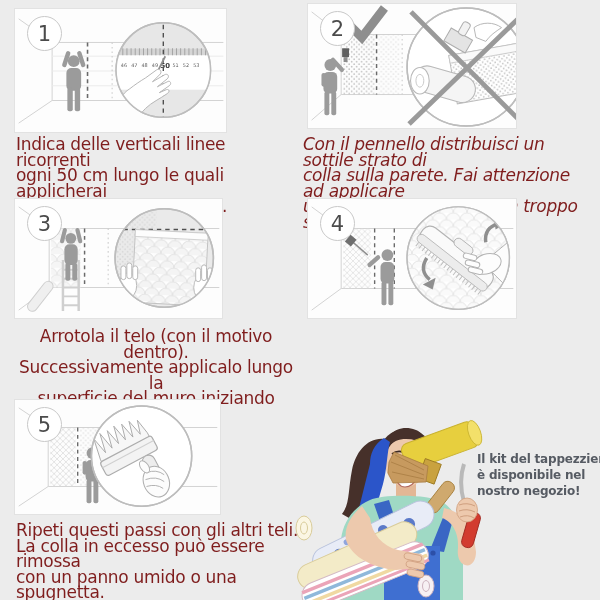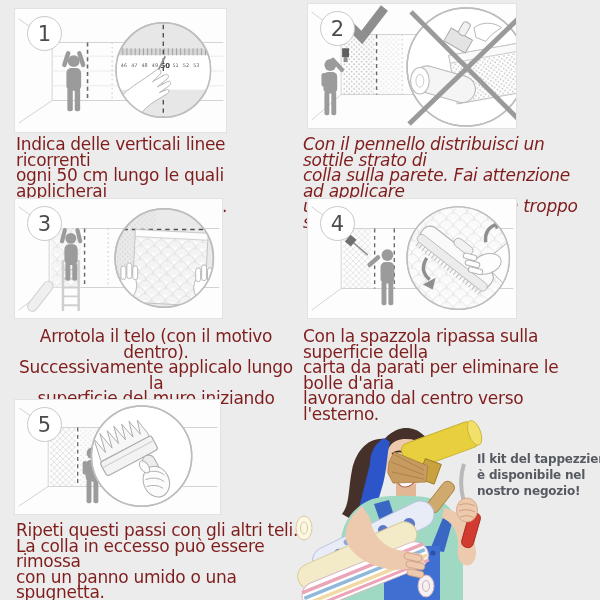--- a/index.html
+++ b/index.html
@@ -257,23 +257,20 @@
             <polygon points="116,87 129,80 126,92" fill="#8f8f8f" stroke="none"></polygon>
           </g>
         </g>
         <circle cx="152" cy="60" r="52" fill="none" stroke="#bdbdbd" stroke-width="1.5"></circle>
       </g>
     </svg>
     <div class="badge" style="left:12px;top:7px;">
       <span>4</span>
     </div>
   </div>
-  <p class="caption" style="left:303px;top:329px;width:292px;">Con la spazzola ripassa sulla superficie della
-carta da parati per eliminare le bolle d'aria
-lavorando dal centro verso l'esterno.</p>
 
   <div class="panel" style="left:14px;top:399px;width:207px;height:116px;">
     <svg viewBox="0 0 207 116">
       <defs>
         <pattern id="h5" width="6" height="6" patternUnits="userSpaceOnUse">
           <path d="M0,6 L6,0 M0,0 L6,6" stroke="#d9d9d9" stroke-width="0.7"></path>
         </pattern>
         <pattern id="d5" width="5" height="5" patternUnits="userSpaceOnUse">
           <circle cx="1.2" cy="1.2" r="0.9" fill="#c9c9c9"></circle>
             <circle cx="3.7" cy="3.7" r="0.9" fill="#c9c9c9"></circle>

